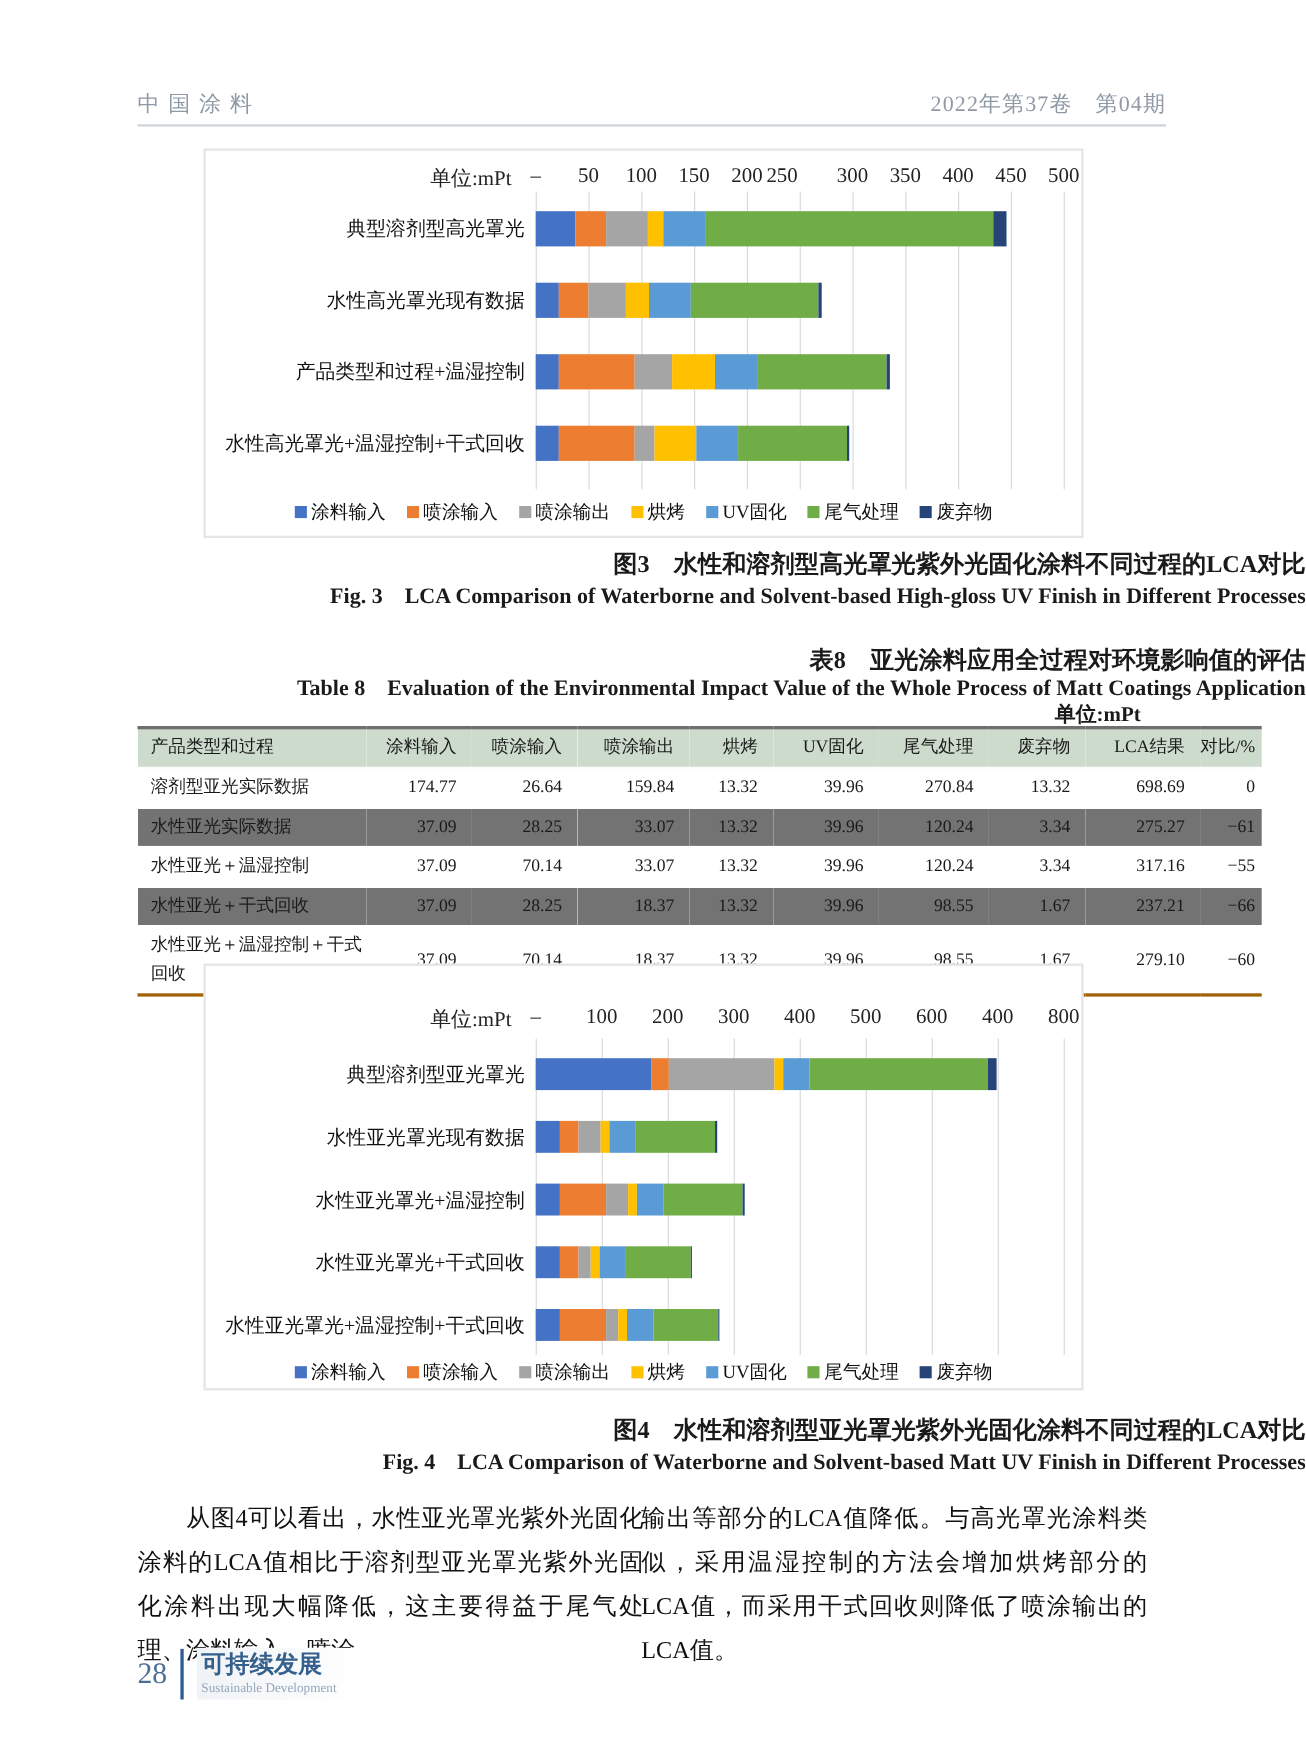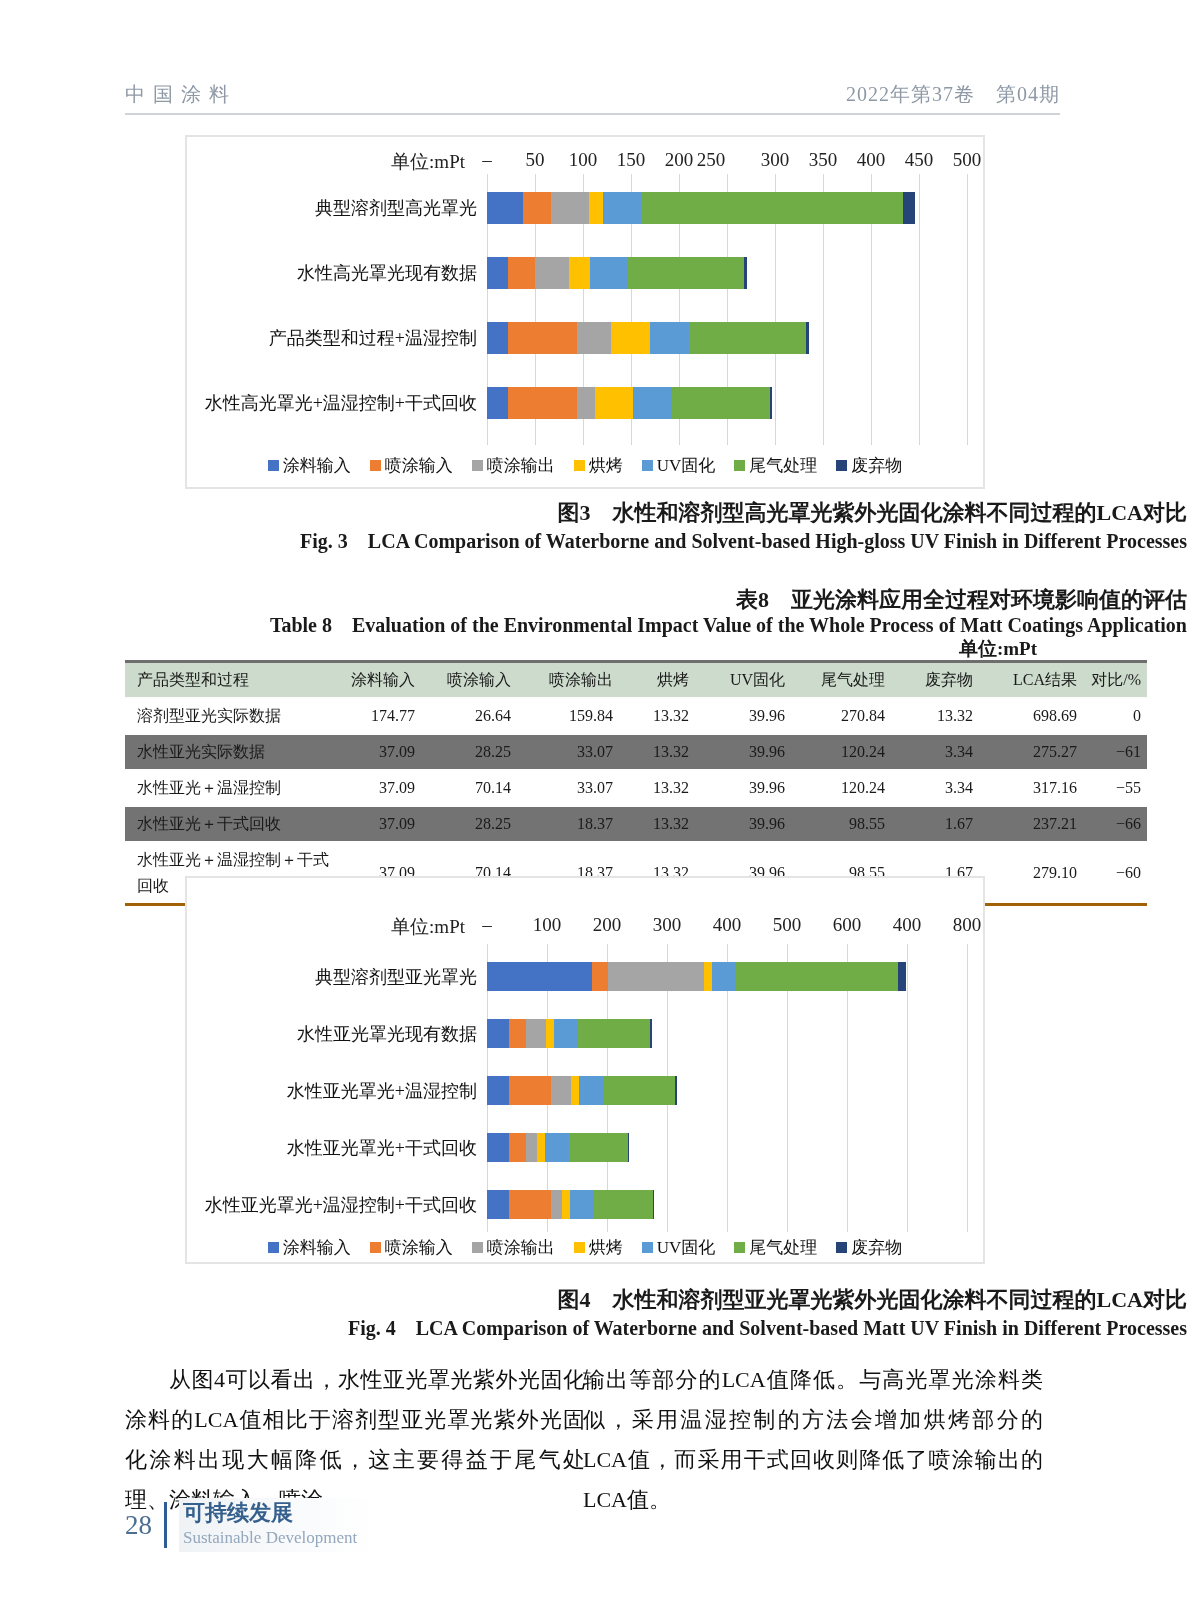--- a/index.html
+++ b/index.html
@@ -70,21 +70,21 @@
   #body-left { left:125px; text-indent:2em; }
   #body-right { left:583px; }
 
   
   .page-footer { position:absolute; left:125px; top:1498px; display:flex; align-items:center; gap:12px; }
   .page-number { font-size:27px; color:#4b6e92; }
   .footer-bar { width:3px; height:46px; background:#2f5d92; flex:none; }
   .footer-text { display:flex; flex-direction:column; justify-content:center;
                  background:linear-gradient(90deg,#f0f3f6 0%,#ffffff 90%); padding:2px 40px 2px 4px; }
   .footer-section-zh { font-size:22px; font-weight:bold; color:#35608d; line-height:1.2; }
-  .footer-section-en { font-size:17px; color:#93a7bd; line-height:1.4; }
+  .footer-section-en { font-size:12px; color:#93a7bd; line-height:1.4; }
 </style>
 </head>
 <body>
 
 <div class="page">
 
   <div class="page-header">
     <span class="journal-name">中国涂料</span>
     <span class="issue-info">2022年第37卷　第04期</span>
   </div>

